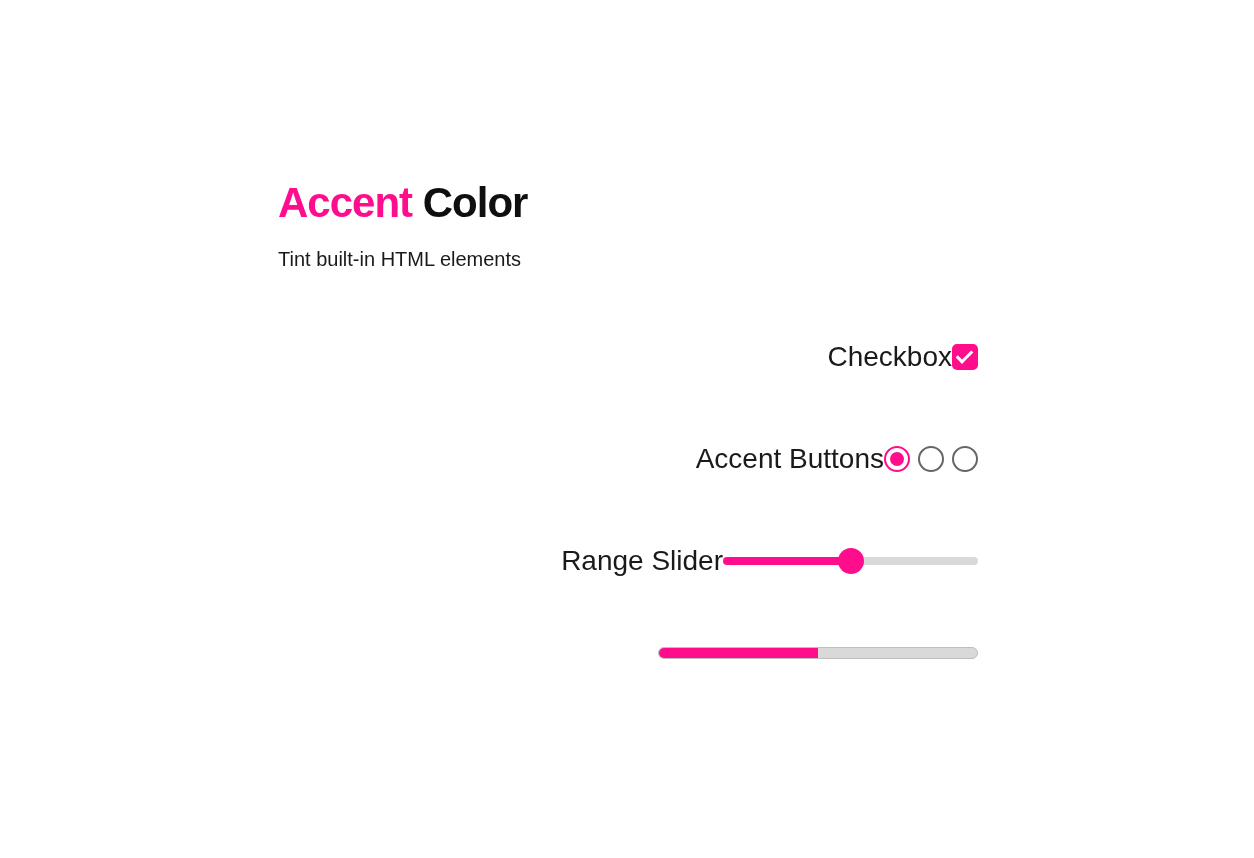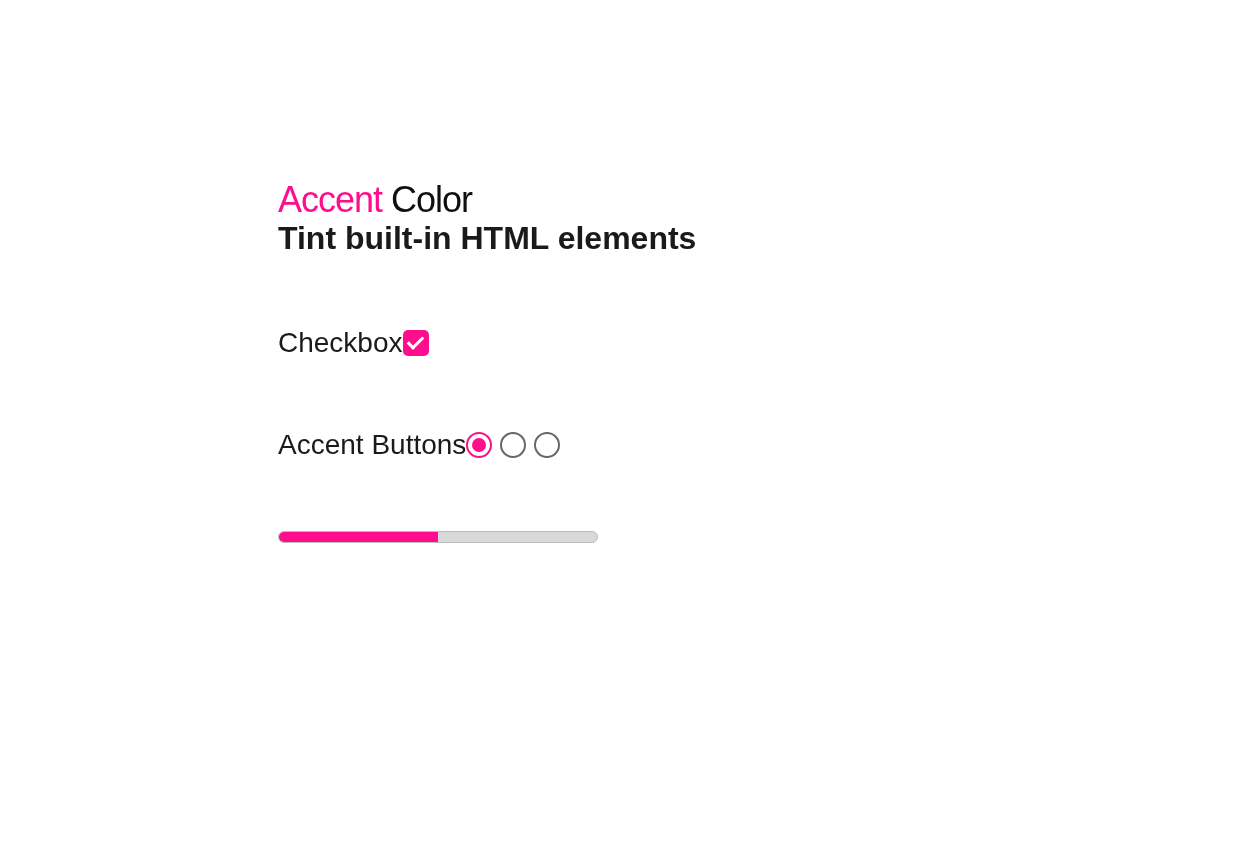--- a/index.html
+++ b/index.html
@@ -11,38 +11,38 @@
       font-family: -apple-system, BlinkMacSystemFont, "Segoe UI", Helvetica, Arial, sans-serif;
       background: #ffffff;
       width: 1254px;
       height: 858px;
       padding: 180px 278px;
     }
     .container {
       width: 700px;
     }
     h1 {
-      font-size: 36px;
-      font-weight: 400;
+      font-size: 42px;
+      font-weight: 700;
       letter-spacing: -1px;
       color: #0f0f0f;
       line-height: 1.1;
     }
     h1 .accent {
       color: #ff0d8d;
     }
     .subtitle {
-      font-size: 32px;
-      font-weight: 700;
+      font-size: 20px;
+      font-weight: 400;
       color: #1a1a1a;
-      margin-top: 0;
+      margin-top: 22px;
     }
     .row {
       display: flex;
-      justify-content: flex-start;
+      justify-content: flex-end;
       align-items: center;
       margin-top: 70px;
     }
     .row-label {
       font-size: 28px;
       font-weight: 400;
       color: #1a1a1a;
     }
     
     input[type="checkbox"] {
@@ -156,17 +156,21 @@
 
   <div class="row">
     <span class="row-label">Accent Buttons</span>
     <div class="radio-group">
       <input type="radio" name="r" checked="" style="">
       <input type="radio" name="r" style="">
       <input type="radio" name="r" style="">
     </div>
   </div>
 
+  <div class="row">
+    <span class="row-label">Range Slider</span>
+    <input type="range" value="50" style="">
+  </div>
 
   <div class="row">
     <progress max="100" value="50"></progress>
   </div>
 </div>
 
 </body></html>

